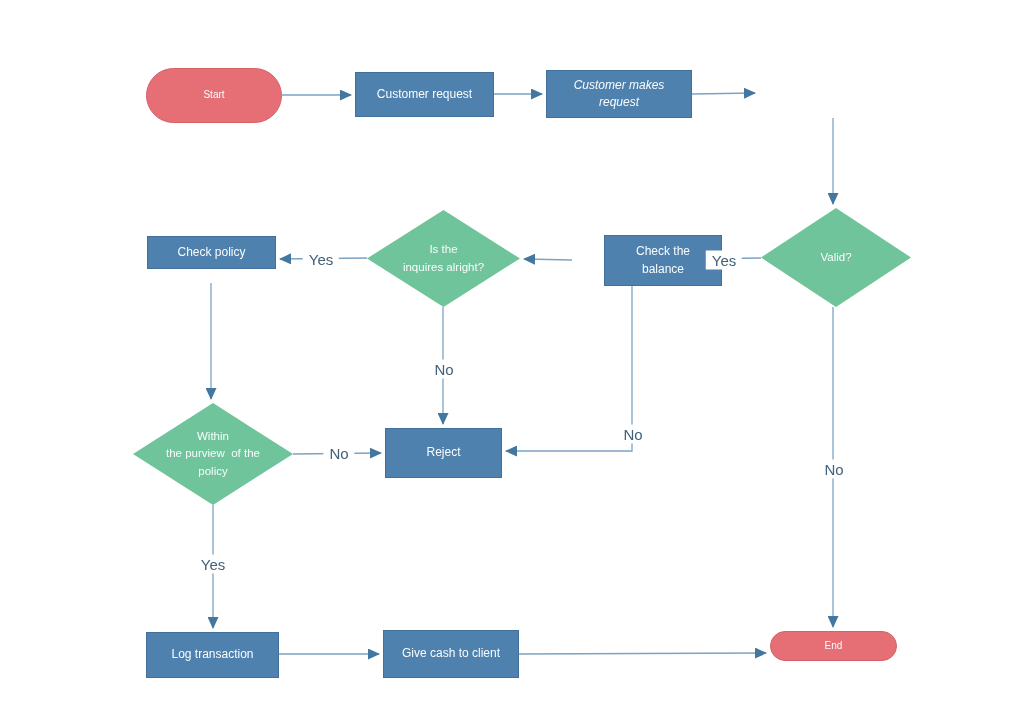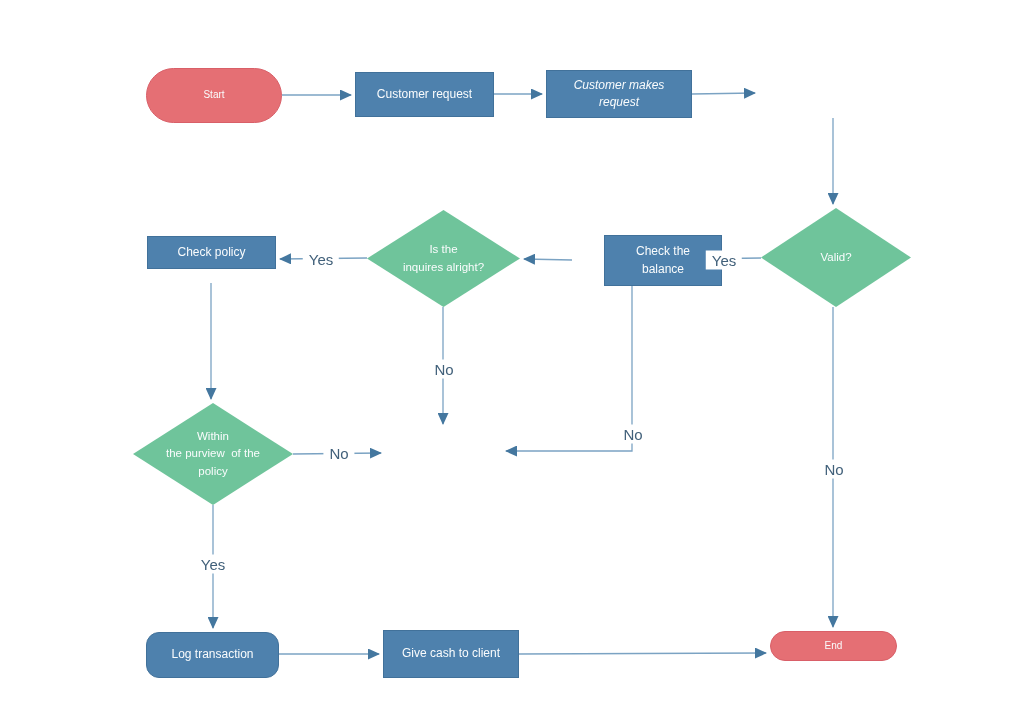--- a/index.html
+++ b/index.html
@@ -85,22 +85,25 @@
   <div class="node process" style="left:147px; top:236px; width:129px; height:33px;">
     <span>Check policy</span>
   </div>
 
   <div class="node decision" style="left:133px; top:403px; width:160px; height:102px;">
     <span>Within
 the purview  of the
 policy</span>
   </div>
 
+  <div class="node process" style="left:385px; top:428px; width:117px; height:50px;">
+    <span>Reject</span>
+  </div>
 
-  <div class="node process" style="left:146px; top:632px; width:133px; height:46px;border-radius:13px;">
+  <div class="node process" style="left:146px; top:632px; width:133px; height:46px;">
     <span>Log transaction</span>
   </div>
 
   <div class="node process" style="left:383px; top:630px; width:136px; height:48px;align-items:center;">
     <span>Give cash to client</span>
   </div>
 
   <div class="node terminal" style="left:770px; top:631px; width:127px; height:30px; border-radius:24px;">
     <span>End</span>
   </div>

